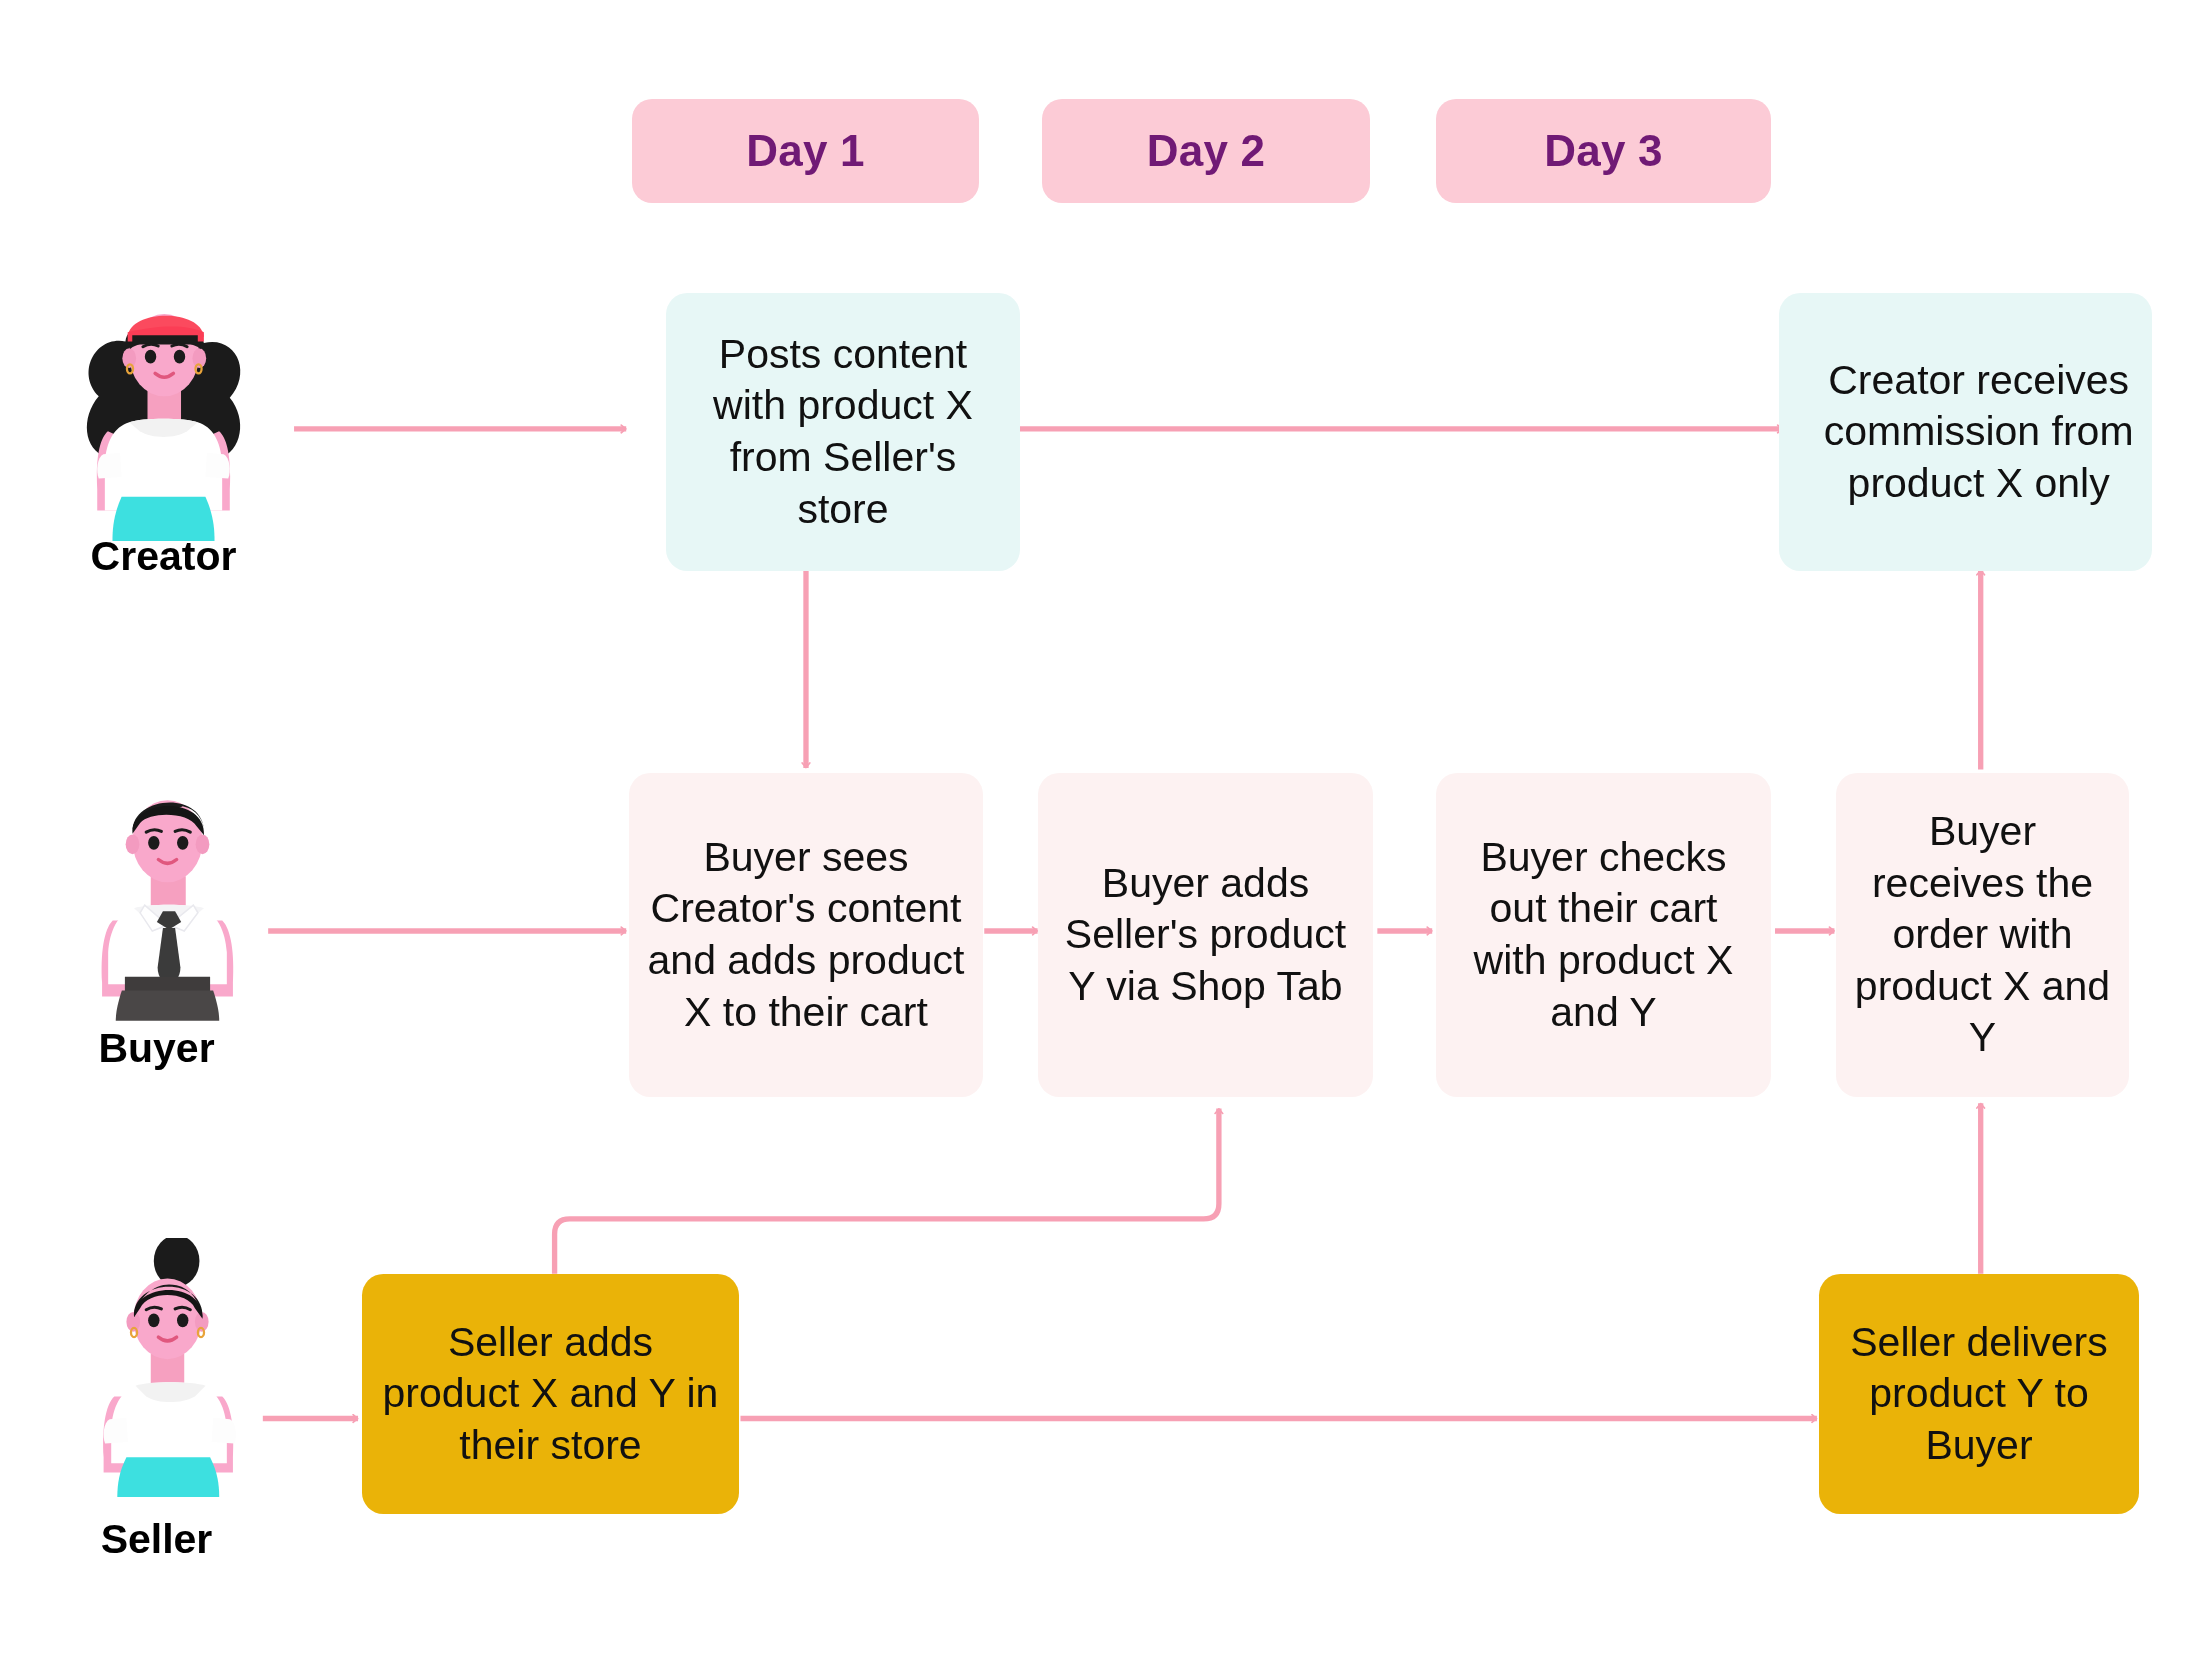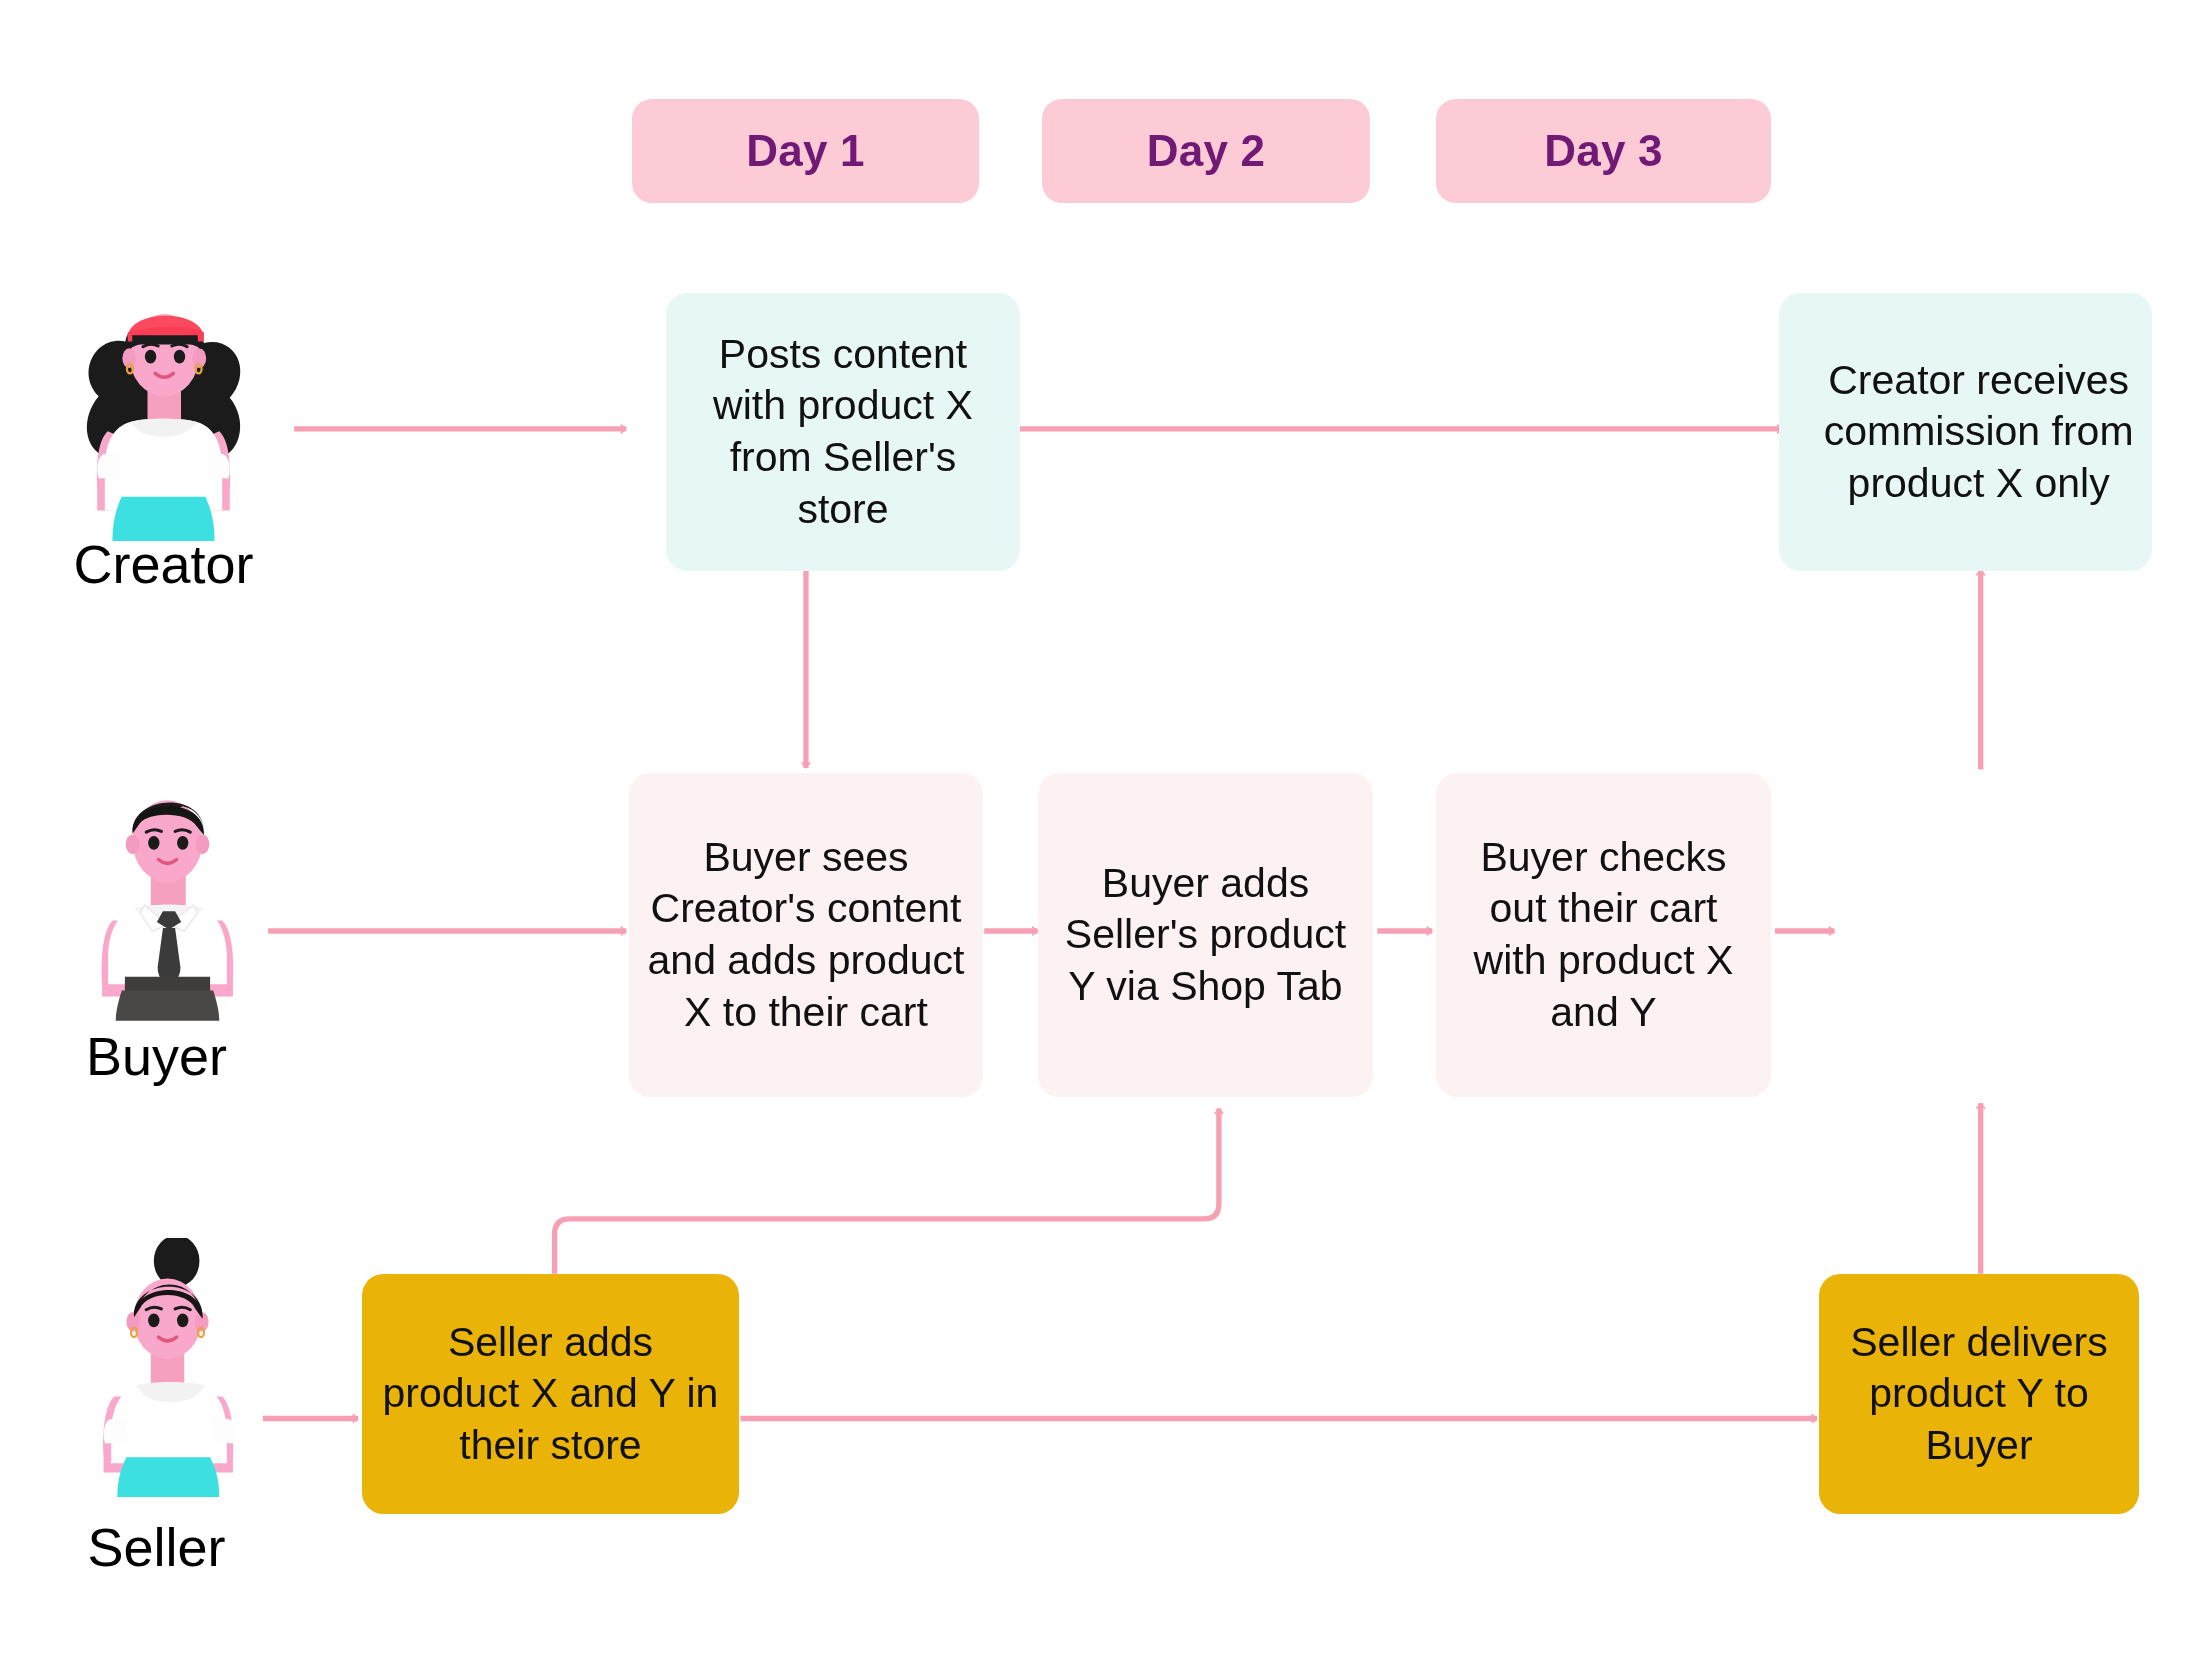--- a/index.html
+++ b/index.html
@@ -12,21 +12,21 @@
             display:flex;align-items:center;justify-content:center;
             font-size:44px;font-weight:700;color:#701a75;letter-spacing:0.2px;}
 
   .node{position:absolute;border-radius:21.3px;display:flex;align-items:center;
         justify-content:center;text-align:center;line-height:1.26;
         font-size:41px;font-weight:400;color:#111;padding:9.1px 13.7px;box-sizing:border-box;}
   .node.teal{background:#E7F7F6;}
   .node.pinkpale{background:#FDF2F2;}
   .node.gray{background:#eab308;}
 
-  .rowlabel{position:absolute;font-size:54px;font-weight:400;color:#000;
+  .rowlabel{position:absolute;font-size:41px;font-weight:700;color:#000;
             text-align:center;}
   .avatar{position:absolute;}
   .avatar svg{display:block;}
 </style>
 </head>
 <body>
 
 <div id="stage">
 
   <svg id="wires" viewBox="0 0 2880 2196">
@@ -155,20 +155,21 @@
     </svg>
   </div>
   <div class="rowlabel" style="left:46px;top:1025px;width:221px;">Buyer</div>
 
   <div class="node pinkpale" style="left:629px;top:773px;width:354px;height:324px;">Buyer sees Creator's content and adds product X to their cart</div>
 
   <div class="node pinkpale" style="left:1038px;top:773px;width:335px;height:324px;">Buyer adds Seller's product Y via Shop Tab</div>
 
   <div class="node pinkpale" style="left:1436px;top:773px;width:335px;height:324px;">Buyer checks out their cart with product X and Y</div>
 
+  <div class="node pinkpale" style="left:1836px;top:773px;width:293px;height:324px;">Buyer receives the order with product X and Y</div>
 
   <div class="avatar" style="left:61px;top:1238px;width:213px;height:259px;">
     <svg width="213" height="259" viewBox="0 0 280 340">
 
       <ellipse cx="152" cy="30" rx="30" ry="34" fill="#1b1b1b"></ellipse>
 
       <path d="M118 152 h44 v54 h-44 z" fill="#f6a0c0"></path>
 
       <path d="M70 208 C58 220 54 250 56 288 L56 308 h32 l2-100 z" fill="#f9a8cb"></path>
       <path d="M212 208 C224 220 228 250 226 288 L226 308 h-32 l-2-100 z" fill="#f9a8cb"></path>

